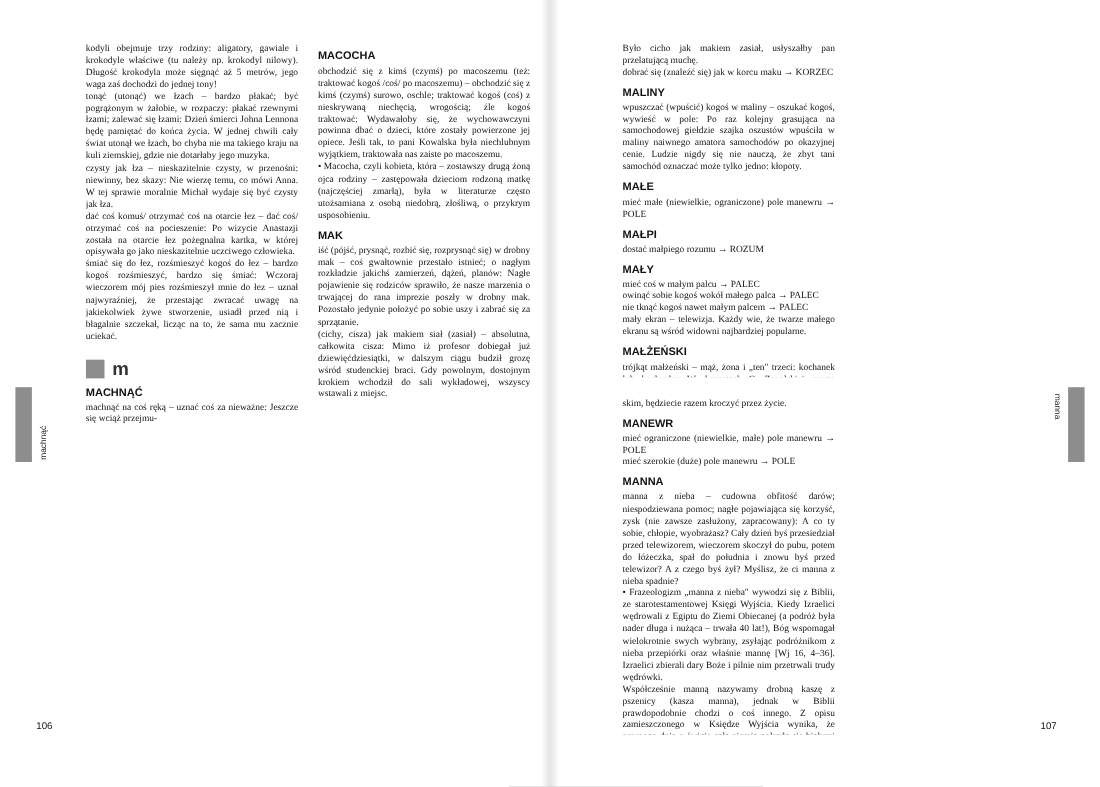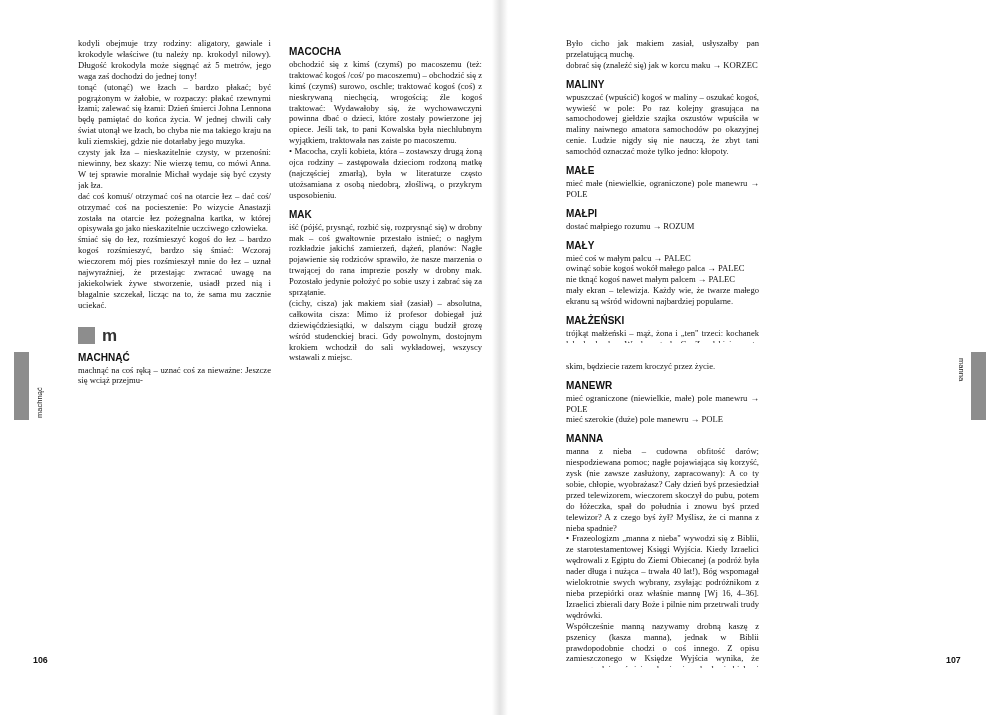--- a/index.html
+++ b/index.html
@@ -87,21 +87,21 @@
   }
   .tab-label-right {
     left: 966px;
     top: 358px;
     transform: rotate(90deg);
   }
   .folio {
     position: absolute;
     font-family: "Liberation Sans", sans-serif;
     font-size: 8.8px;
-    font-weight: bold;
+    font-weight: normal;
     color: #111;
   }
   .folio-left { left: 33px; top: 655px; }
   .folio-right { left: 946px; top: 655px; }
   .letter-block {
     margin-top: 16px;
     margin-bottom: 6px;
     display: flex;
     align-items: center;
     gap: 7px;

